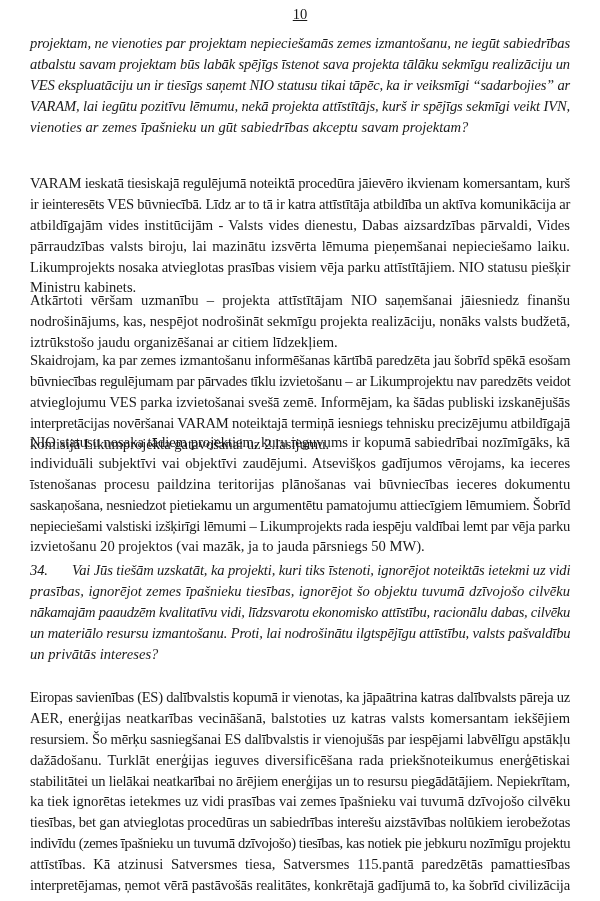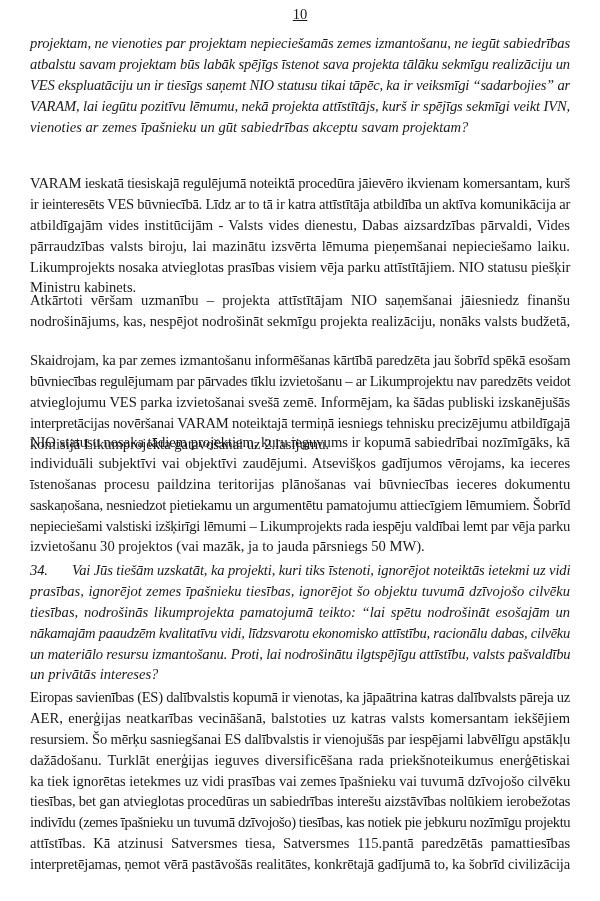--- a/index.html
+++ b/index.html
@@ -33,52 +33,53 @@
   <span class="line" style="display: block; width: auto; letter-spacing: -0.27451px;">ir ieinteresēts VES būvniecībā. Līdz ar to tā ir katra attīstītāja atbildība un aktīva komunikācija ar</span>
   <span class="line" style="display: block; width: auto; word-spacing: 1.6px;">atbildīgajām vides institūcijām - Valsts vides dienestu, Dabas aizsardzības pārvaldi, Vides</span>
   <span class="line" style="display: block; width: auto; word-spacing: 1.66667px;">pārraudzības valsts biroju, lai mazinātu izsvērta lēmuma pieņemšanai nepieciešamo laiku.</span>
   <span class="line" style="display: block; width: auto; letter-spacing: -0.0957447px;">Likumprojekts nosaka atvieglotas prasības visiem vēja parku attīstītājiem. NIO statusu piešķir</span>
   <span class="line last">Ministru kabinets.</span>
 </div>
 
 <div class="block" style="top:290px;">
   <span class="line" style="display: block; width: auto; word-spacing: 4.44444px;">Atkārtoti vēršam uzmanību – projekta attīstītājam NIO saņemšanai jāiesniedz finanšu</span>
   <span class="line" style="display: block; width: auto; letter-spacing: -0.0108696px;">nodrošinājums, kas, nespējot nodrošināt sekmīgu projekta realizāciju, nonāks valsts budžetā,</span>
+  <span class="line last">iztrūkstošo jaudu organizēšanai ar citiem līdzekļiem.</span>
 </div>
 
 <div class="block" style="top:350px;">
   <span class="line" style="display: block; width: auto; letter-spacing: -0.197802px;">Skaidrojam, ka par zemes izmantošanu informēšanas kārtībā paredzēta jau šobrīd spēkā esošam</span>
   <span class="line" style="display: block; width: auto; letter-spacing: -0.308511px;">būvniecības regulējumam par pārvades tīklu izvietošanu – ar Likumprojektu nav paredzēts veidot</span>
   <span class="line" style="display: block; width: auto; letter-spacing: -0.0777778px;">atvieglojumu VES parka izvietošanai svešā zemē. Informējam, ka šādas publiski izskanējušās</span>
   <span class="line" style="display: block; width: auto; letter-spacing: -0.215054px;">interpretācijas novēršanai VARAM noteiktajā termiņā iesniegs tehnisku precizējumu atbildīgajā</span>
   <span class="line last">komisijā Likumprojekta gatavošanai uz 2.lasījumu.</span>
 </div>
 
 <div class="block" style="top:432px;">
   <span class="line" style="display: block; width: auto; letter-spacing: -0.0227273px;">NIO statusu nosaka tādiem projektiem, kuru ieguvums ir kopumā sabiedrībai nozīmīgāks, kā</span>
   <span class="line" style="display: block; width: auto; word-spacing: 1.88889px;">individuāli subjektīvi vai objektīvi zaudējumi. Atsevišķos gadījumos vērojams, ka ieceres</span>
   <span class="line" style="display: block; width: auto; word-spacing: 4px; font-family: Liberation Serif, serif;">īstenošanas procesu paildzina teritorijas plānošanas vai būvniecības ieceres dokumentu</span>
   <span class="line" style="display: block; width: auto; letter-spacing: -0.247191px;">saskaņošana, nesniedzot pietiekamu un argumentētu pamatojumu attiecīgiem lēmumiem. Šobrīd</span>
   <span class="line" style="display: block; width: auto; letter-spacing: -0.309278px;">nepieciešami valstiski izšķirīgi lēmumi – Likumprojekts rada iespēju valdībai lemt par vēja parku</span>
-  <span class="line last">izvietošanu 30 projektos (vai mazāk, ja to jauda pārsniegs 50 MW).</span>
+  <span class="line last">izvietošanu 20 projektos (vai mazāk, ja to jauda pārsniegs 50 MW).</span>
 </div>
 
 <div class="block q" style="top:560px;">
   <span class="line" style="display: block; width: auto; letter-spacing: -0.135417px;"><span class="qnum it">34.</span><span>Vai Jūs tiešām uzskatāt, ka projekti, kuri tiks īstenoti, ignorējot noteiktās ietekmi uz vidi</span></span>
   <span class="line" style="display: block; width: auto; word-spacing: 0.8px;">prasības, ignorējot zemes īpašnieku tiesības, ignorējot šo objektu tuvumā dzīvojošo cilvēku</span>
-  <span class="line" style="display: block; width: auto; word-spacing: 2px;">tiesības, nodrošinās likumprojekta pamatojumā teikto: “lai spētu nodrošināt esošajām un</span>
   <span class="line" style="display: block; width: auto; letter-spacing: -0.305263px;">nākamajām paaudzēm kvalitatīvu vidi, līdzsvarotu ekonomisko attīstību, racionālu dabas, cilvēku</span>
   <span class="line" style="display: block; width: auto; letter-spacing: -0.175258px;">un materiālo resursu izmantošanu. Proti, lai nodrošinātu ilgtspējīgu attīstību, valsts pašvaldību</span>
   <span class="line last">un privātās intereses?</span>
 </div>
 
 <div class="block" style="top:687px;">
   <span class="line" style="display: block; width: auto; letter-spacing: -0.292929px;">Eiropas savienības (ES) dalībvalstis kopumā ir vienotas, ka jāpaātrina katras dalībvalsts pāreja uz</span>
   <span class="line" style="display: block; width: auto; word-spacing: 1.77778px;">AER, enerģijas neatkarības vecināšanā, balstoties uz katras valsts komersantam iekšējiem</span>
   <span class="line" style="display: block; width: auto; letter-spacing: -0.189474px;">resursiem. Šo mērķu sasniegšanai ES dalībvalstis ir vienojušās par iespējami labvēlīgu apstākļu</span>
   <span class="line" style="display: block; width: auto; word-spacing: 2.28571px;">dažādošanu. Turklāt enerģijas ieguves diversificēšana rada priekšnoteikumus enerģētiskai</span>
+  <span class="line" style="display: block; width: auto; letter-spacing: -0.252525px;">stabilitātei un lielākai neatkarībai no ārējiem enerģijas un to resursu piegādātājiem. Nepiekrītam,</span>
   <span class="line" style="display: block; width: auto; letter-spacing: -0.0434783px;">ka tiek ignorētas ietekmes uz vidi prasības vai zemes īpašnieku vai tuvumā dzīvojošo cilvēku</span>
   <span class="line" style="display: block; width: auto; letter-spacing: -0.226804px;">tiesības, bet gan atvieglotas procedūras un sabiedrības interešu aizstāvības nolūkiem ierobežotas</span>
   <span class="line" style="display: block; width: auto; letter-spacing: -0.402062px;">indivīdu (zemes īpašnieku un tuvumā dzīvojošo) tiesības, kas notiek pie jebkuru nozīmīgu projektu</span>
   <span class="line" style="display: block; width: auto; word-spacing: 4px;">attīstības. Kā atzinusi Satversmes tiesa, Satversmes 115.pantā paredzētās pamattiesības</span>
   <span class="line" style="display: block; width: auto; letter-spacing: -0.164948px;">interpretējamas, ņemot vērā pastāvošās realitātes, konkrētajā gadījumā to, ka šobrīd civilizācija</span>
 
 </div>
 
 </body></html>

